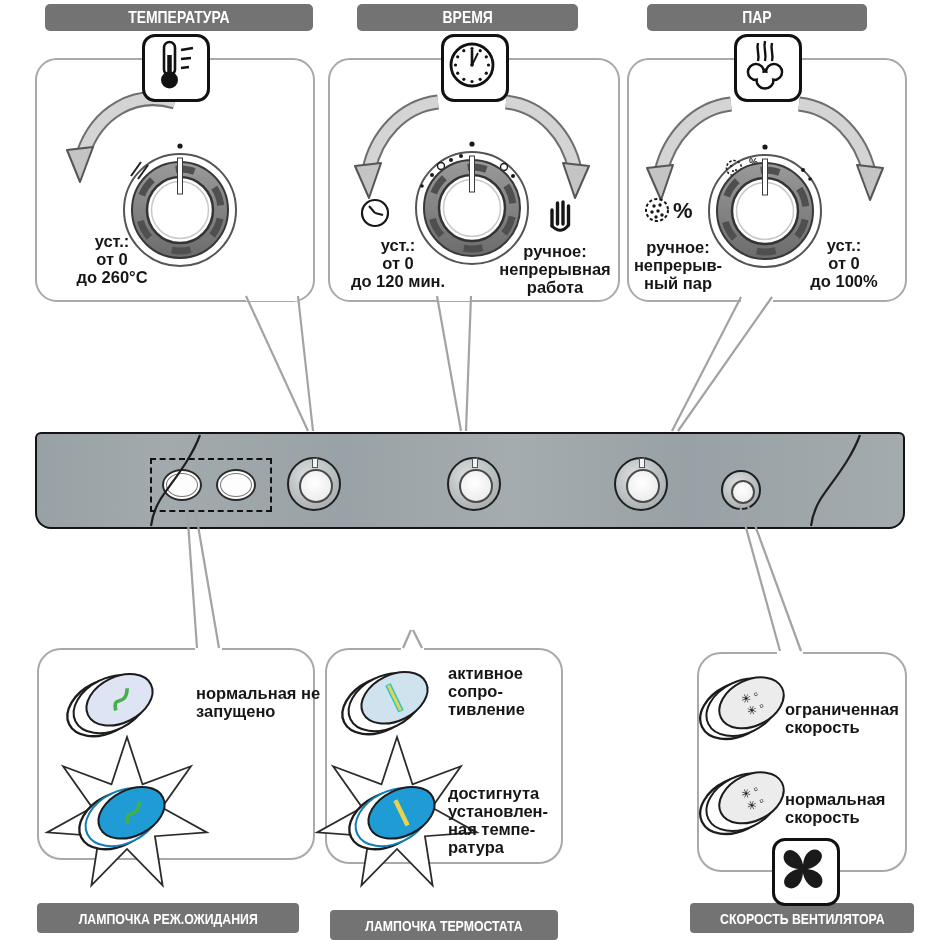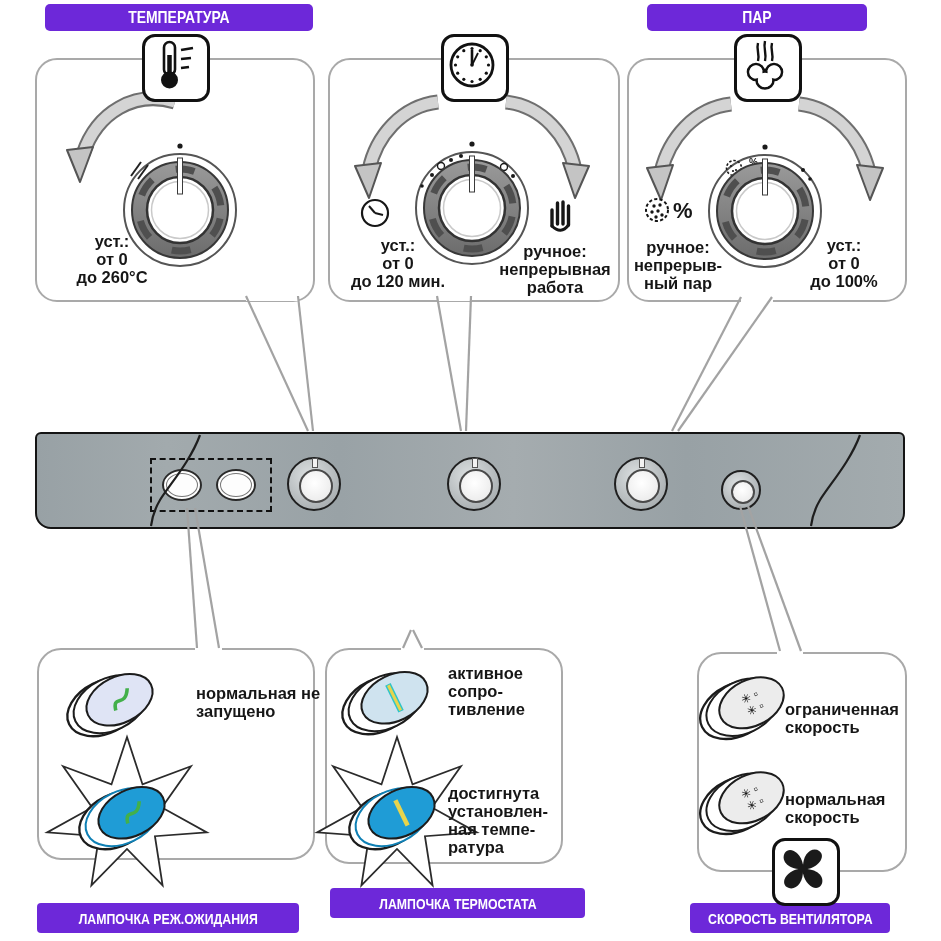--- a/index.html
+++ b/index.html
@@ -1,18 +1,18 @@
 <!DOCTYPE html>
 <html><head>
 <meta charset="utf-8">
 <style>
   html,body{margin:0;padding:0;background:#fff;}
   .canvas{position:relative;width:941px;height:941px;background:#fff;overflow:hidden;
           font-family:"Liberation Sans","DejaVu Sans",sans-serif;color:#161616;}
-  .hdr,.blabel{position:absolute;height:27px;background:#6d28d9;border-radius:5px;
+  .hdr,.blabel{position:absolute;height:27px;background:#737373;border-radius:5px;
           color:#fff;display:flex;align-items:center;justify-content:center;
           font-weight:bold;font-size:17px;white-space:nowrap;}
   .hdr span,.blabel span{display:inline-block;transform:scaleX(.82);transform-origin:center;}
   .blabel{height:30px;border-radius:4px;font-size:15px;text-align:right;}
   .cbox{position:absolute;border:2px solid #a9a9a9;border-radius:22px;background:#fff;z-index:1;}
   .isq{position:absolute;width:62px;height:62px;background:#fff;border:3px solid #111;
        border-radius:13px;z-index:3;}
   .fig{position:absolute;z-index:2;}
   .txt{position:absolute;font-weight:bold;font-size:16.5px;line-height:1.1;
        white-space:pre-line;z-index:4;}
@@ -50,20 +50,23 @@
     <linearGradient id="ringGrad" x1="0" y1="0" x2="0" y2="1">
       <stop offset="0" stop-color="#9a9a9a"></stop>
           <stop offset="1" stop-color="#6c6c6c"></stop>
     </linearGradient>
   </defs>
     </svg>
 
   <div class="hdr" style="left:45px;top:4px;width:268px">
       <span>ТЕМПЕРАТУРА</span>
     </div>
+  <div class="hdr" style="left:357px;top:4px;width:221px">
+      <span>ВРЕМЯ</span>
+    </div>
   <div class="hdr" style="left:647px;top:4px;width:220px">
       <span>ПАР</span>
     </div>
 
   <div class="cbox" style="left:35px;top:58px;width:276px;height:240px"></div>
   <div class="cbox" style="left:328px;top:58px;width:288px;height:240px"></div>
   <div class="cbox" style="left:627px;top:58px;width:276px;height:240px"></div>
 
   <div class="isq" style="left:142px;top:34px">
     <svg width="56" height="56" viewBox="0 0 56 56">
@@ -351,20 +354,20 @@
         <path d="M31,31 C30,14 41,6 49,11 C56,16 50,28 36,31 Z" transform="rotate(180,31,31)"></path>
         <path d="M31,31 C30,14 41,6 49,11 C56,16 50,28 36,31 Z" transform="rotate(270,31,31)"></path>
         <circle cx="31" cy="31" r="4"></circle>
       </g>
     </svg>
   </div>
 
   <div class="blabel" style="left:37px;top:903px;width:262px">
       <span>ЛАМПОЧКА РЕЖ.ОЖИДАНИЯ</span>
     </div>
-  <div class="blabel" style="left:330px;top:888px;width:255px">
+  <div class="blabel" style="left:330px;top:910px;width:228px">
       <span>ЛАМПОЧКА ТЕРМОСТАТА</span>
     </div>
-  <div class="blabel" style="left:690px;top:903px;width:200px">
+  <div class="blabel" style="left:690px;top:903px;width:224px">
       <span>СКОРОСТЬ ВЕНТИЛЯТОРА</span>
     </div>
 
 </div>
 
 </body></html>

